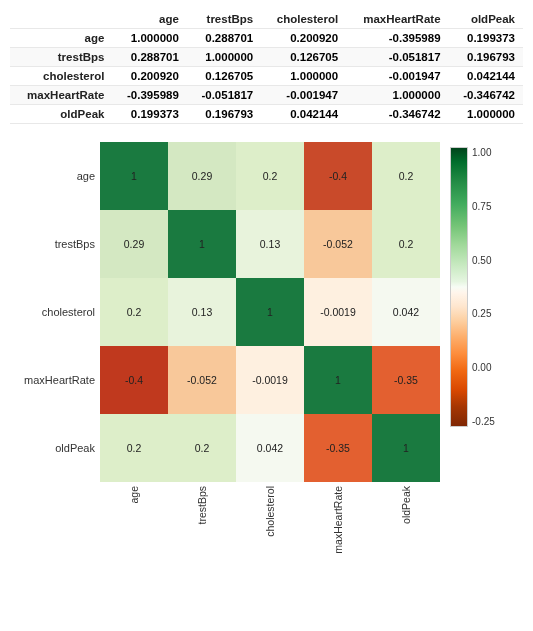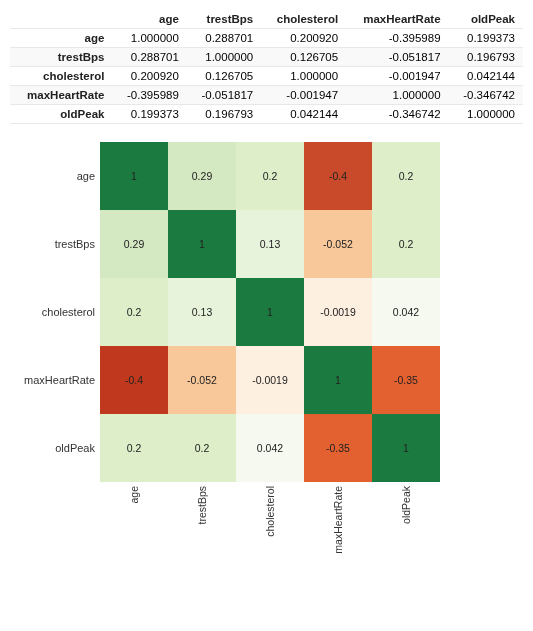--- a/index.html
+++ b/index.html
@@ -16,20 +16,21 @@
     .corr-table {
       width: 100%;
       border-collapse: collapse;
       margin-bottom: 18px;
     }
     .corr-table th, .corr-table td {
       padding: 3px 8px;
       text-align: right;
       font-size: 11.5px;
       border-bottom: 1px solid #e8e8e8;
+      font-weight: bold;
     }
     .corr-table th {
       font-weight: bold;
       color: #222;
     }
     .corr-table td:first-child {
       font-weight: bold;
       color: #222;
       text-align: right;
     }
@@ -265,13 +266,26 @@
         </div>
         <div class="col-label-cell">
           <span class="col-label-text">maxHeartRate</span>
         </div>
         <div class="col-label-cell">
           <span class="col-label-text">oldPeak</span>
         </div>
       </div>
   </div>
 
+  <div class="colorbar-container">
+    <div class="colorbar-wrapper">
+      <div class="colorbar"></div>
+      <div class="colorbar-labels" id="colorbar-labels">
+          <div class="colorbar-label">1.00</div>
+          <div class="colorbar-label">0.75</div>
+          <div class="colorbar-label">0.50</div>
+          <div class="colorbar-label">0.25</div>
+          <div class="colorbar-label">0.00</div>
+          <div class="colorbar-label">-0.25</div>
+        </div>
+    </div>
+  </div>
 </div>
 
 </body></html>

